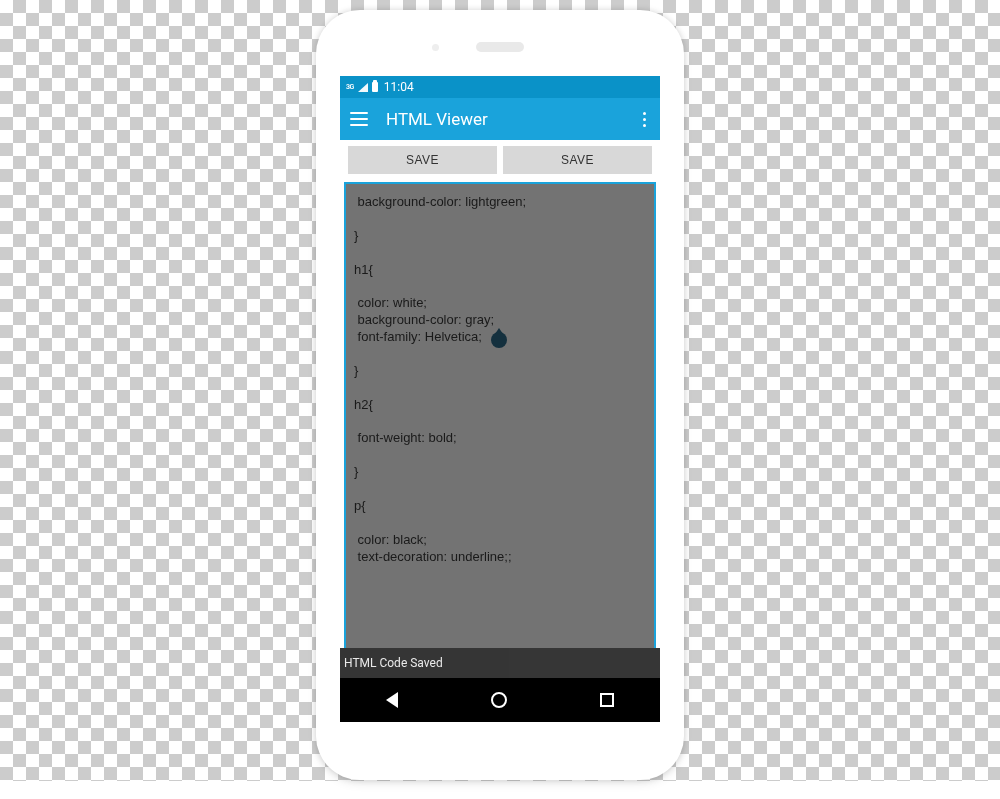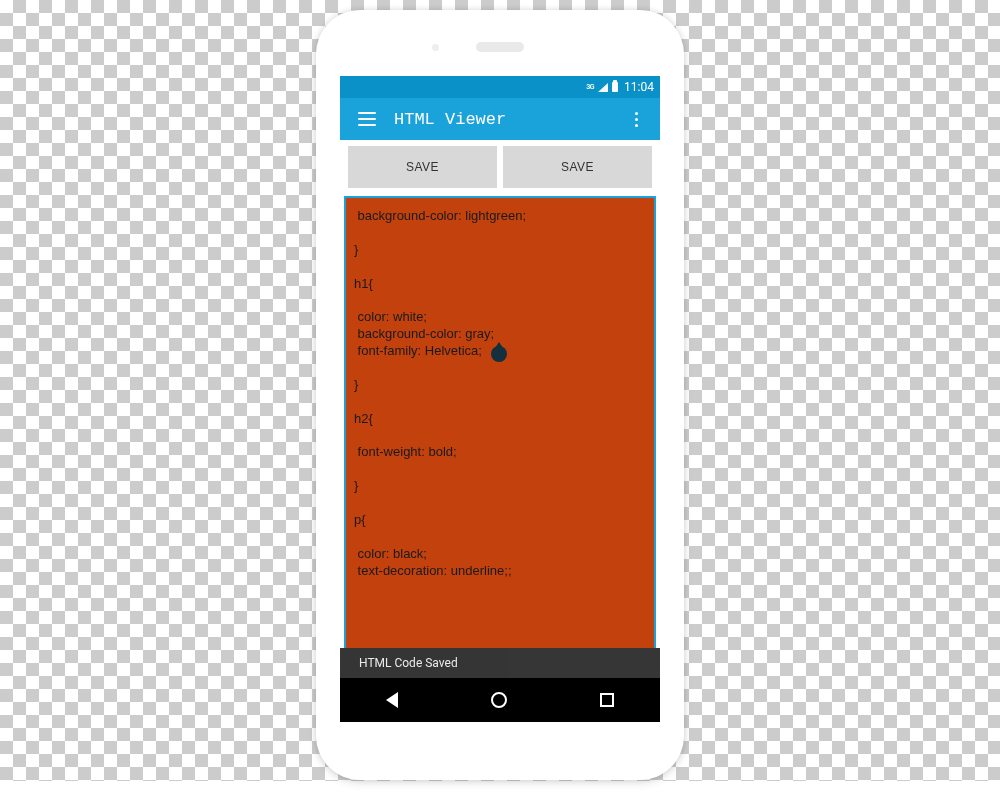--- a/index.html
+++ b/index.html
@@ -55,21 +55,20 @@
     display:flex;
     flex-direction:column;
     overflow:hidden;
   }
   .statusbar {
     height:22px;
     background:#0a92c8;
     color:#fff;
     display:flex;
     align-items:center;
-    justify-content:flex-end;
     gap:4px;
     padding:0 6px;
     font-size:10px;
   }
   .sb-3g { font-size:7px; font-weight:600; letter-spacing:-0.5px; }
   .sb-signal {
     width:0; height:0;
     border-left:10px solid transparent;
     border-bottom:9px solid #fff;
     opacity:0.95;
@@ -79,55 +78,54 @@
     border-radius:1px;
   }
   .sb-bat:before { content:''; position:absolute; top:-2px; left:1px; width:4px; height:2px; background:#fff; border-radius:1px 1px 0 0;}
   .sb-time { font-size:12px; margin-left:2px;}
   .appbar {
     height:42px;
     background:#1aa3db;
     color:#fff;
     display:flex;
     align-items:center;
-    padding:0 18px;
+    padding:0 10px;
     gap:18px;
-    font-family:Liberation Mono, monospace;
   }
   .hamburger {
     width:18px; height:14px;
     display:flex; flex-direction:column; justify-content:space-between;
   }
   .hamburger span { height:2px; background:#fff; width:100%; border-radius:1px; }
   .apptitle { font-size:17px; font-weight:400; flex:1; }
   .kebab { display:flex; flex-direction:column; gap:3px; padding:4px;}
   .kebab span { width:3px; height:3px; background:#fff; border-radius:50%; }
   .buttonrow {
     display:flex;
     gap:6px;
     padding:6px 8px 6px 8px;
     background:#fff;
   }
   .btn {
     flex:1;
     background:#d8d8d8;
     border:none;
-    height:42px;
+    height:28px;
     font-size:12px;
     font-weight:500;
     color:#333;
     letter-spacing:0.5px;
   }
   .editor-wrap {
     flex:1;
     margin:2px 4px 0 4px;
     border:2px solid #1aa3db;
     border-bottom:none;
     position:relative;
-    background:#c2410c;
+    background:#737373;
     overflow:hidden;
   }
   .editor {
     padding:10px 8px 4px 8px;
     font-size:13px;
     color:#1a1a1a;
     line-height:1.3;
     white-space:pre;
     font-family: "Helvetica Neue", Arial, sans-serif;
     height:100%;
@@ -147,21 +145,21 @@
     top:-4px; left:4px;
     width:0;height:0;
     border-left:4px solid transparent;
     border-right:4px solid transparent;
     border-bottom:6px solid #14303e;
   }
   .toast {
     background:#2f2f2f;
     color:#eaeaea;
     font-size:12px;
-    padding:8px 19px;
+    padding:8px 4px;
     opacity:0.97;
   }
   .navbar {
     height:44px;
     background:#000;
     display:flex;
     align-items:center;
     justify-content:space-around;
   }
   .nav-back {

